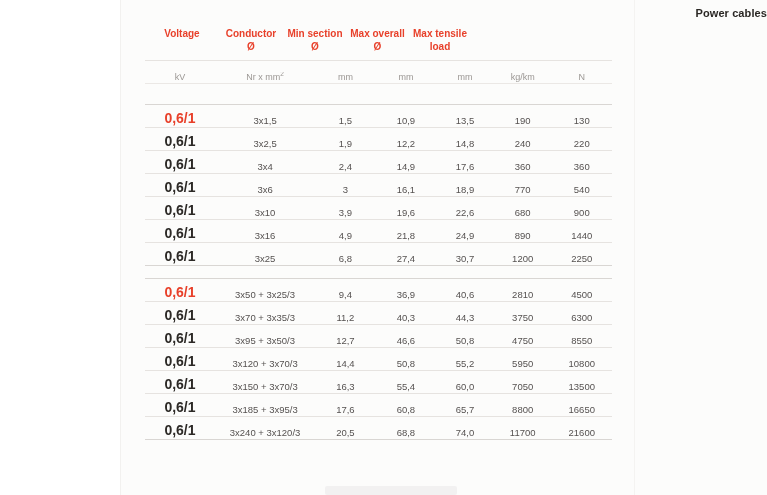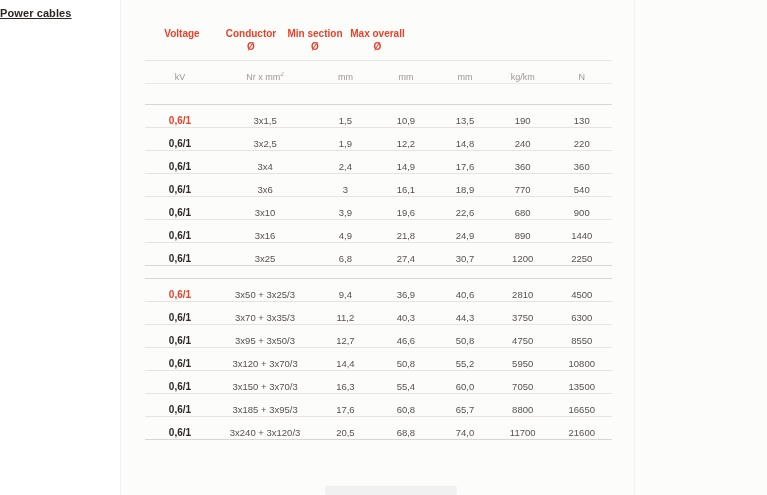--- a/index.html
+++ b/index.html
@@ -55,26 +55,25 @@
     border-radius: 2px;
     opacity: .85;
   }
 
   
   #title {
     position: absolute;
     left: 0;
     top: 7px;
     width: 767px;
-    text-align: left;
+    text-align: right;
     font-size: 11px;
     font-weight: bold;
     color: #2a2724;
     letter-spacing: .1px;
-    text-decoration: underline;
   }
 
   
   #table {
     position: absolute;
     left: 145px;
     top: 26px;
     width: 467px;
   }
   .row {
@@ -132,21 +131,21 @@
   .gap-12 { height: 12px; }
   .gap-20 { height: 20px; }
 
   
   .data-row {
     height: 22px;
   }
   .data-row .cell.voltage {
     font-weight: bold;
     color: #2c2926;
-    font-size: 10px;
+    font-size: 14px;
     margin-top: 24px;
   }
   .data-row.first .cell.voltage {
     color: #e8402a;
   }
 </style>
 </head>
 <body>
 
 <div id="page">
@@ -168,20 +167,24 @@
       <div>Conductor</div>
       <div>Ø</div>
     </div>
     <div class="cell c3">
       <div>Min section</div>
       <div>Ø</div>
     </div>
     <div class="cell c4">
       <div>Max overall</div>
       <div>Ø</div>
+    </div>
+    <div class="cell c6">
+      <div>Max tensile</div>
+      <div>load</div>
     </div>
   </div>
 
   <div class="rule light"></div>
 
   <div class="row" id="units-row">
     <div class="cell c0">kV</div>
     <div class="cell c1"><span>Nr x mm</span><sup>2</sup></div>
     <div class="cell c2">mm</div>
     <div class="cell c3">mm</div>

